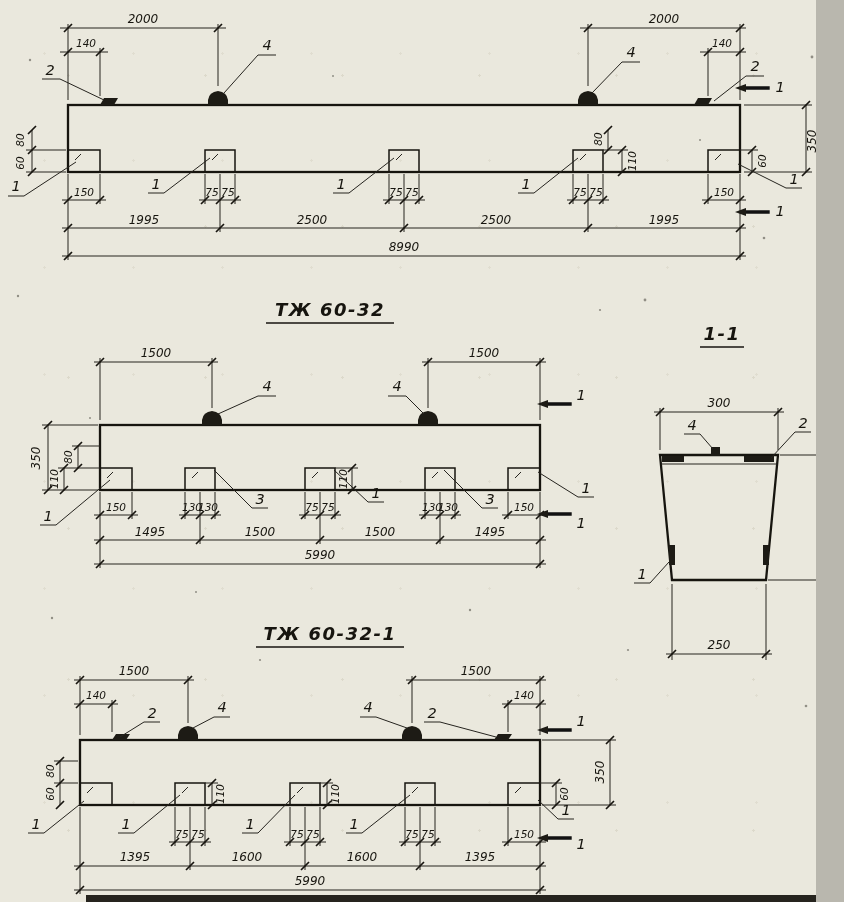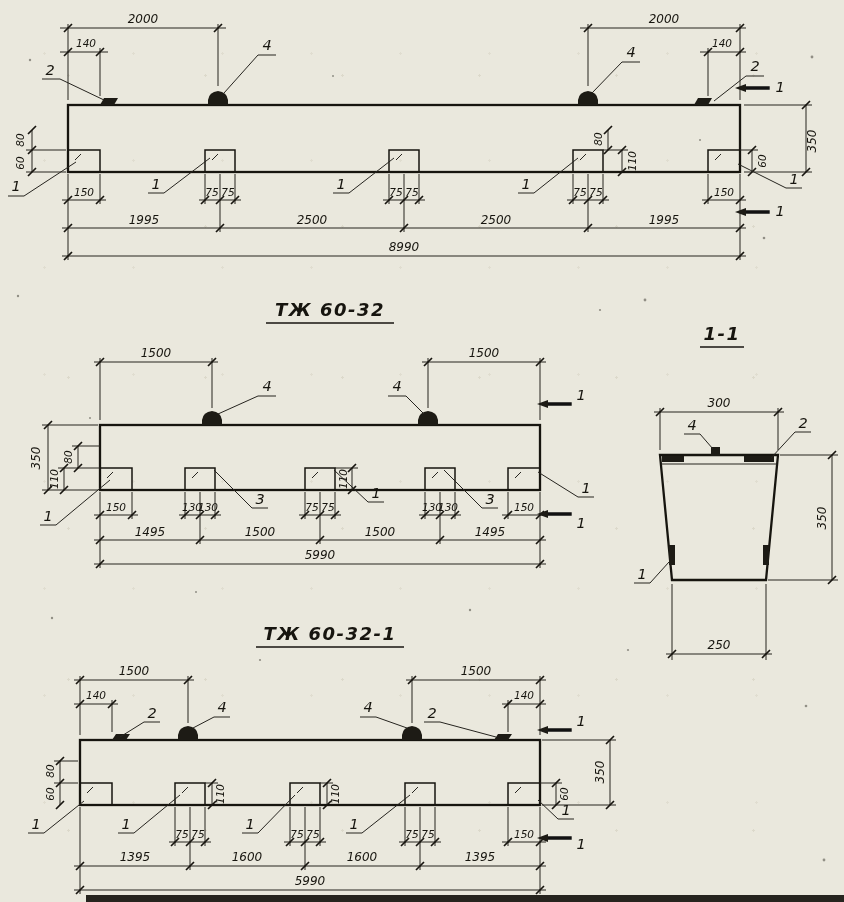--- a/index.html
+++ b/index.html
@@ -1,18 +1,18 @@
 <!DOCTYPE html>
 <html><head>
 <meta charset="utf-8">
 <style>
   html,body{margin:0;padding:0;background:#b9b7ae;}
-  #page{position:relative;width:844px;height:902px;background:#eae8dd;overflow:hidden;
+  #page{position:relative;width:772px;height:902px;background:#eae8dd;overflow:hidden;
     background-image:radial-gradient(#dcd9cb 1px, transparent 1.3px),radial-gradient(#e0ddd0 1px, transparent 1.1px);
-    background-size:137px 151px,89px 107px;}
+    background-size:137px 151px,89px 107px;padding-left:44px;}
   svg{position:absolute;left:0;top:0;}
   .ln{stroke:#26241f;stroke-width:1;fill:none}
   .beam{stroke:#17150f;stroke-width:2.3;fill:none}
   .med{stroke:#17150f;stroke-width:1.5;fill:none}
   .tick{stroke:#17150f;stroke-width:1.7;fill:none}
   .bar{stroke:#111;stroke-width:3.4;fill:none;stroke-linecap:square}
   .fill{fill:#1d1b15;stroke:none}
   text{fill:#17150f;font-family:"DejaVu Sans",sans-serif;font-style:italic}
   .dim{font-size:12px;text-anchor:middle}
   .dimsm{font-size:10.5px;text-anchor:middle}

